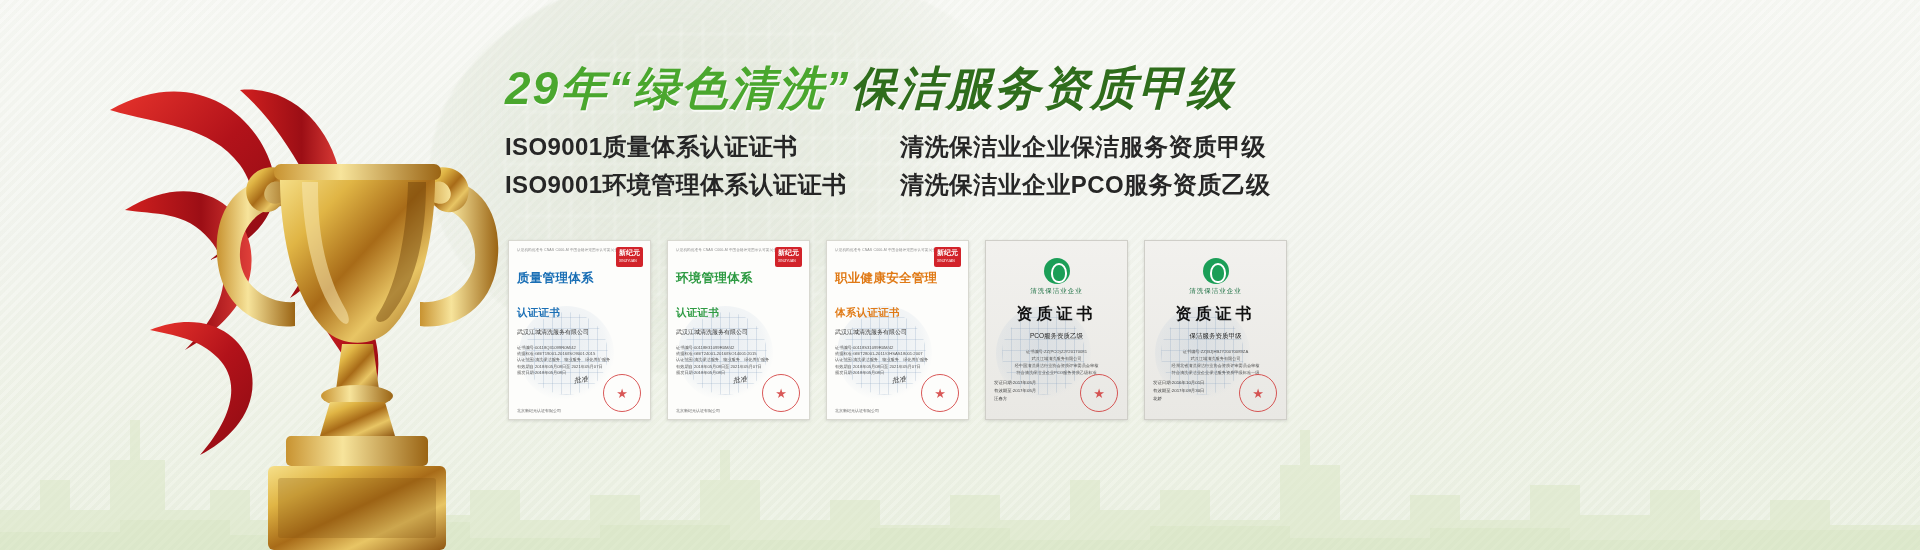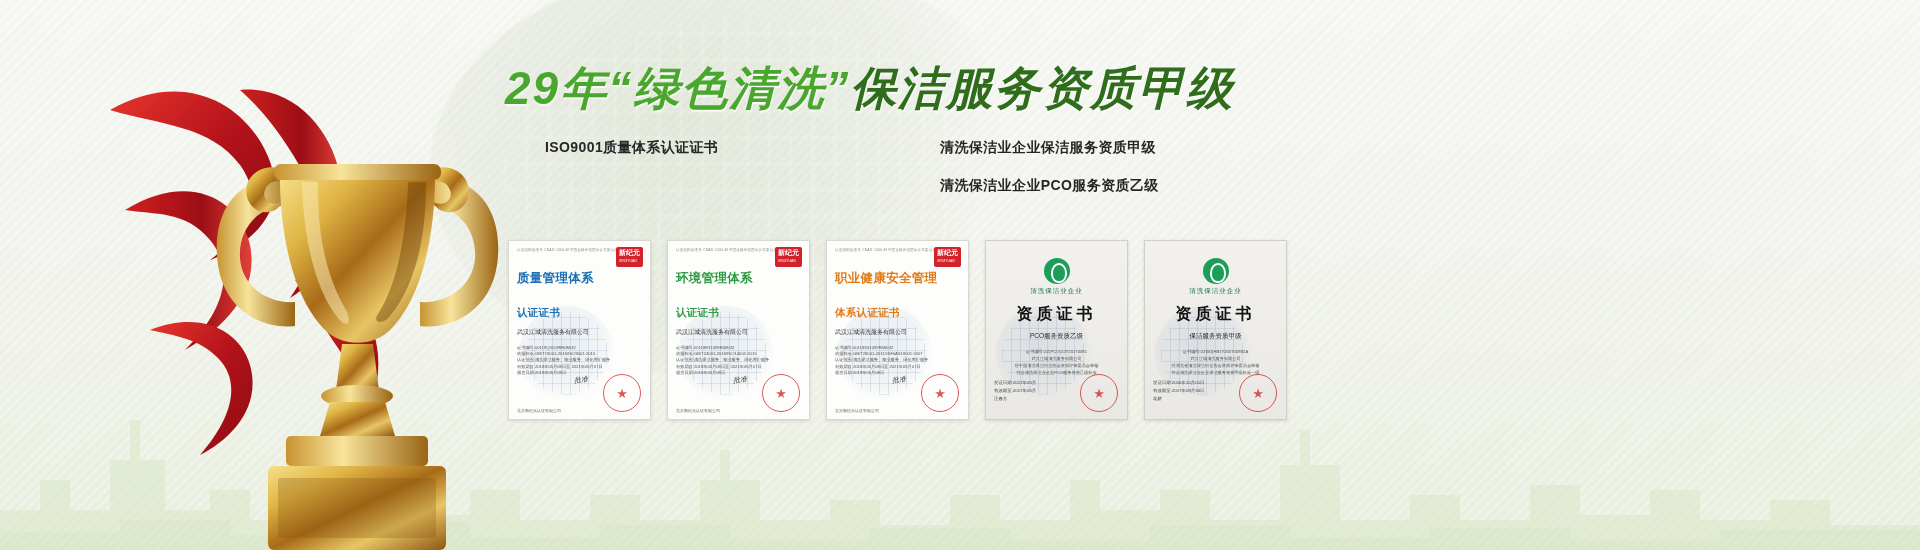--- a/index.html
+++ b/index.html
@@ -85,27 +85,26 @@
     position: absolute;
     top: 128px;
     left: 505px;
     width: 760px;
     display: grid;
     grid-template-columns: 395px 365px;
     grid-auto-rows: 38px;
     column-gap: 0;
   }
   .cert-list .item {
-    font-size: 14px;
+    font-size: 24px;
     font-weight: 700;
     color: #262626;
     letter-spacing: .4px;
     line-height: 38px;
     white-space: nowrap;
-    margin-left: 40px;
   }
   .cert-list .col2 { grid-column: 2; }
   .cards {
     position: absolute;
     left: 508px;
     top: 240px;
     display: flex;
     gap: 16px;
   }
   .card {
@@ -367,20 +366,21 @@
     <rect x="188" y="448" width="158" height="60" rx="3" fill="#7d4d0d" opacity=".25"></rect>
   </svg>
 
   <div class="headline">
     <span class="green">29年</span><span class="green">“绿色清洗”</span><span class="dark">保洁服务资质甲级</span>
   </div>
 
   <div class="cert-list">
     <div class="item">ISO9001质量体系认证证书</div>
     <div class="item col2">清洗保洁业企业保洁服务资质甲级</div>
+    <div class="item">ISO9001环境管理体系认证证书</div>
     <div class="item col2">清洗保洁业企业PCO服务资质乙级</div>
   </div>
 
   <div class="cards">
 
     <div class="card">
       <div class="topline">认证机构批准号 CNAS C000-M 中国合格评定国家认可委员会认可证书编号</div>
       <div class="brand">
         <span>新纪元</span>
         <small>XINJIYUAN</small>

